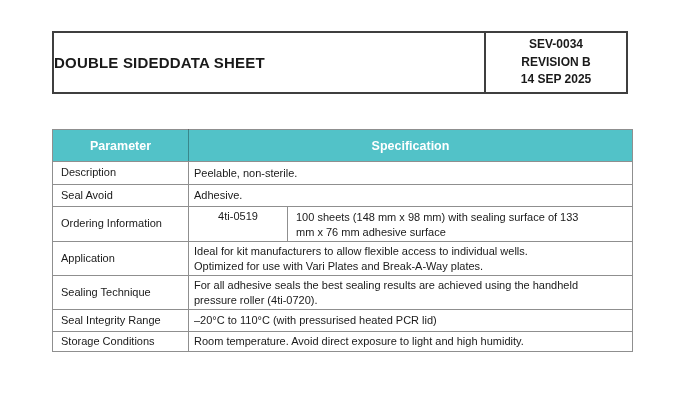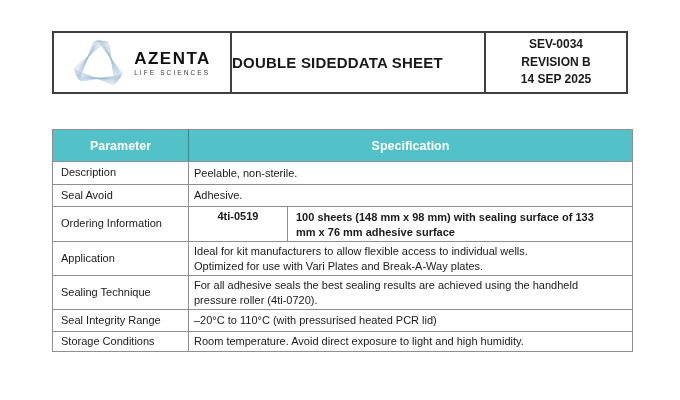--- a/index.html
+++ b/index.html
@@ -39,51 +39,31 @@
   }
   .spec-table th, .spec-table td { border:1px solid #8f8f8f; box-sizing:border-box; }
   .spec-table thead th {
     background:#52c2c8; color:#ffffff; font-weight:bold; font-size:12.5px;
     height:32px; text-align:center; border:1px solid #8f8f8f;
   }
   .spec-table thead th:first-child { width:136px; border-right:1px solid rgba(0,0,0,.30); }
   td.param { padding:1px 4px 1px 8px; vertical-align:middle; line-height:1.25; }
   td.spec  { padding:2px 5px; vertical-align:middle; line-height:1.32; white-space:pre-line; }
   td.spec-nopad { padding:0; vertical-align:top; }
-  .order-wrap { display:flex; height:100%; align-items:stretch;font-weight:bold; }
+  .order-wrap { display:flex; height:100%; align-items:stretch; }
   .order-code {
     width:99px; border-right:1px solid #8f8f8f; text-align:center;
     padding-top:3px; box-sizing:border-box;
   }
   .order-desc { flex:1; padding:3px 8px 2px 8px; line-height:1.32; white-space:pre-line; }
 </style>
 </head>
 <body>
 
 <div class="doc-header">
-  <div class="hdr-cell logo-cell">
-    <span>
-      <svg width="52" height="48" viewBox="0 0 54 50">
-        <g fill="none" stroke-width="0.8" stroke-linejoin="round">
-          <path d="M27 4 Q29 4 30 6 L49 40 Q50 43 47 43 L7 43 Q4 43 5 40 L24 6 Q25 4 27 4 Z" stroke="#7fa7cd" opacity="0.7"></path>
-          <path d="M27 4 Q29 4 30 6 L49 40 Q50 43 47 43 L7 43 Q4 43 5 40 L24 6 Q25 4 27 4 Z" stroke="#8fb0d2" opacity="0.7" transform="rotate(4 27 28)"></path>
-          <path d="M27 4 Q29 4 30 6 L49 40 Q50 43 47 43 L7 43 Q4 43 5 40 L24 6 Q25 4 27 4 Z" stroke="#9fb9d6" opacity="0.65" transform="rotate(8 27 28)"></path>
-          <path d="M27 4 Q29 4 30 6 L49 40 Q50 43 47 43 L7 43 Q4 43 5 40 L24 6 Q25 4 27 4 Z" stroke="#aebfcd" opacity="0.6" transform="rotate(12 27 28)"></path>
-          <path d="M27 4 Q29 4 30 6 L49 40 Q50 43 47 43 L7 43 Q4 43 5 40 L24 6 Q25 4 27 4 Z" stroke="#b6c3c9" opacity="0.6" transform="rotate(16 27 28)"></path>
-          <path d="M27 4 Q29 4 30 6 L49 40 Q50 43 47 43 L7 43 Q4 43 5 40 L24 6 Q25 4 27 4 Z" stroke="#9cc0cf" opacity="0.6" transform="rotate(20 27 28)"></path>
-          <path d="M27 4 Q29 4 30 6 L49 40 Q50 43 47 43 L7 43 Q4 43 5 40 L24 6 Q25 4 27 4 Z" stroke="#86add2" opacity="0.65" transform="rotate(-4 27 28)"></path>
-          <path d="M27 4 Q29 4 30 6 L49 40 Q50 43 47 43 L7 43 Q4 43 5 40 L24 6 Q25 4 27 4 Z" stroke="#92b5d6" opacity="0.6" transform="rotate(-8 27 28)"></path>
-        </g>
-      </svg>
-    </span>
-    <span class="logo-text">
-      <span class="brand">AZENTA</span>
-      <span class="brand-sub">LIFE SCIENCES</span>
-    </span>
-  </div>
   <div class="hdr-cell title-cell">
     <div>DOUBLE SIDED</div>
     <div>DATA SHEET</div>
   </div>
   <div class="hdr-cell rev-cell">
     <div>SEV-0034</div>
     <div>REVISION B</div>
     <div>14 SEP 2025</div>
   </div>
 </div>

